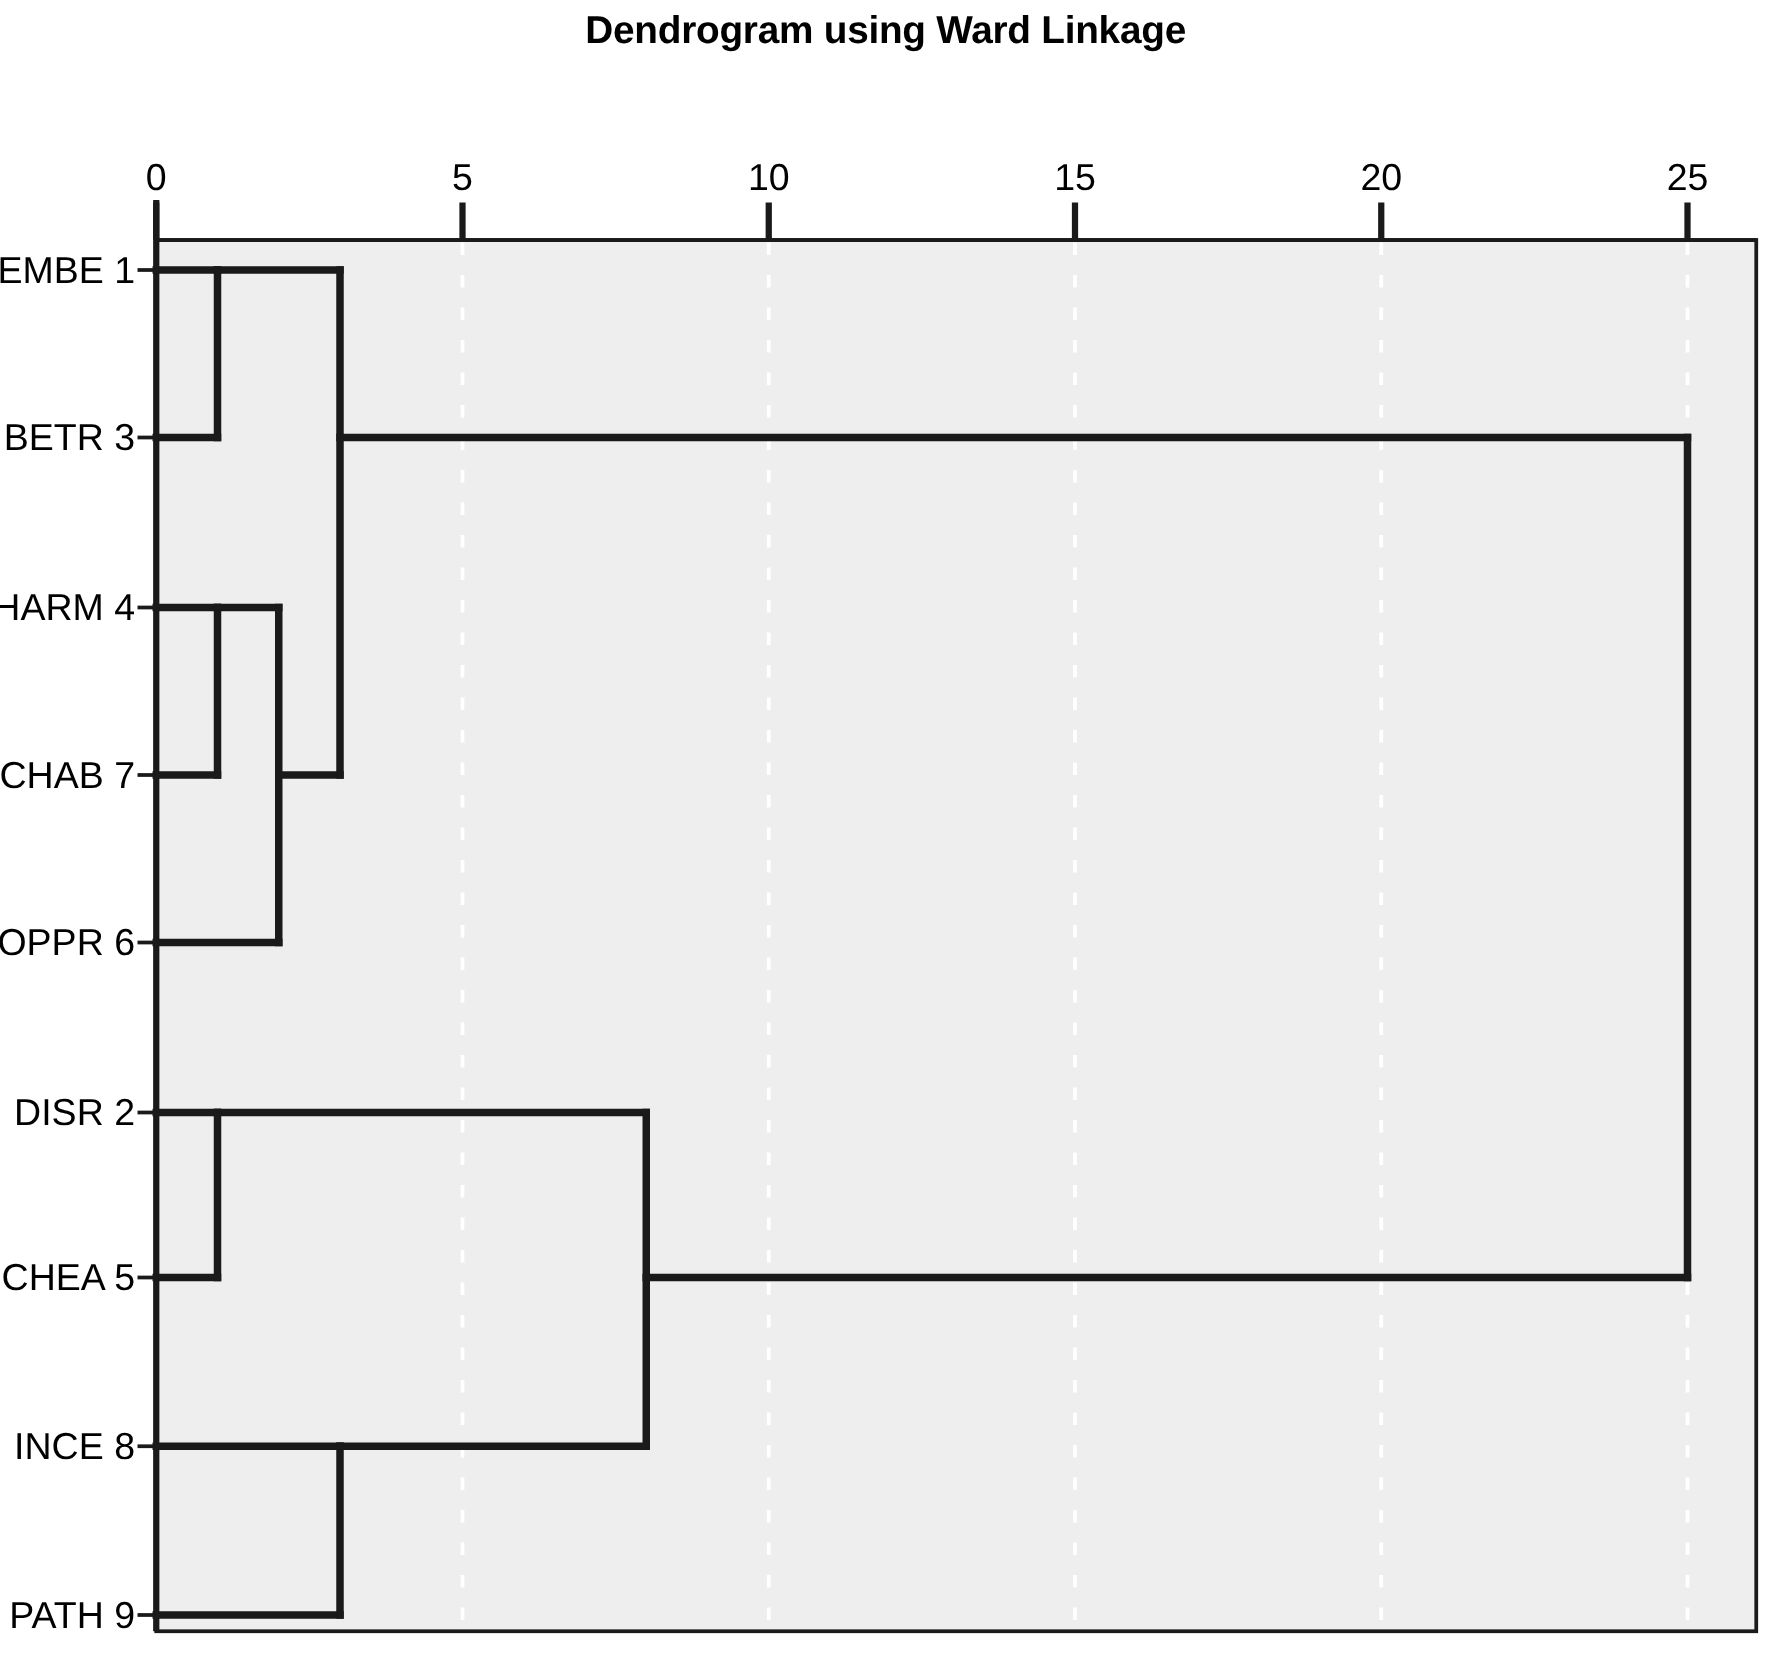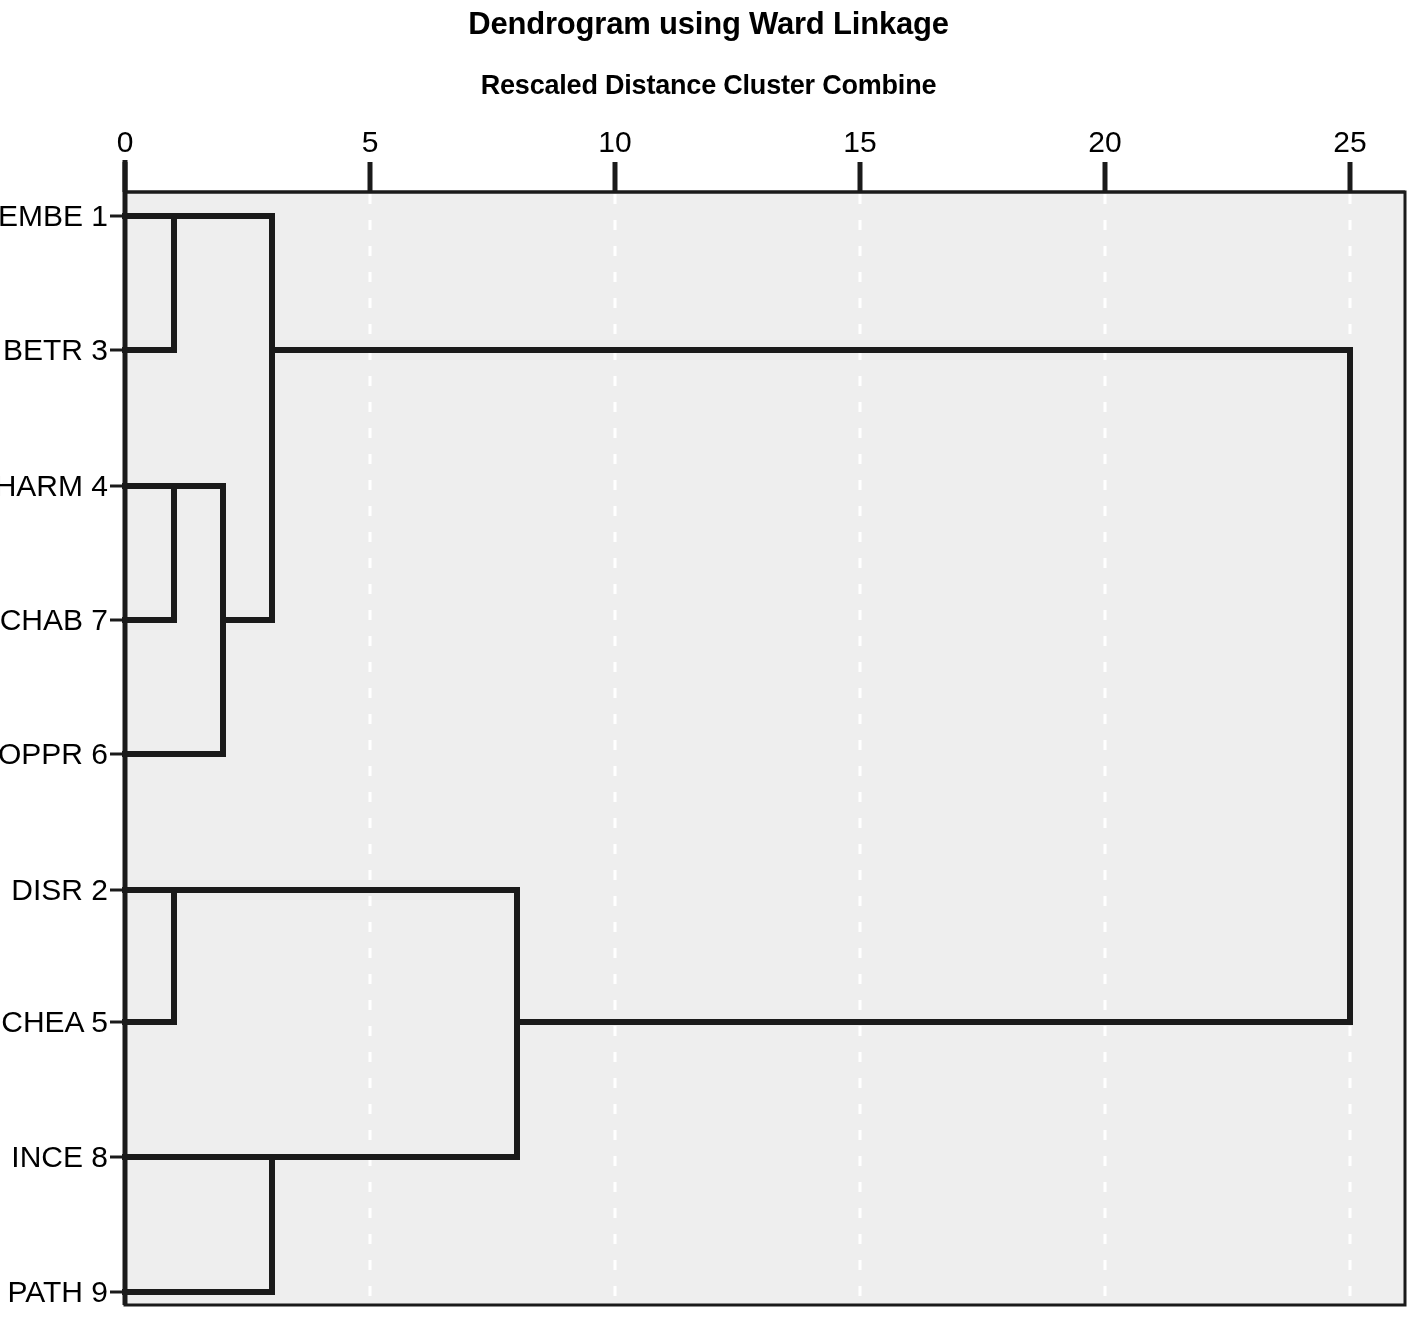--- a/index.html
+++ b/index.html
@@ -58,21 +58,20 @@
     font-size: 30px;
     fill: #000000;
   }
 </style>
 </head>
 <body>
 
 <div id="page">
 
   <div class="title-main">Dendrogram using Ward Linkage</div>
-  <div class="title-sub">Rescaled Distance Cluster Combine</div>
 
   <svg id="chart-svg" viewBox="0 0 1417 1324" preserveAspectRatio="none">
     <g>
       <rect id="plot-bg" x="125" y="192" width="1280" height="1113" fill="#eeeeee"></rect>
     </g>
     <g id="gridlines">
         <line x1="370" y1="194" x2="370" y2="1303" stroke="#ffffff" stroke-width="3" stroke-dasharray="10 16"></line>
         <line x1="615" y1="194" x2="615" y2="1303" stroke="#ffffff" stroke-width="3" stroke-dasharray="10 16"></line>
         <line x1="860" y1="194" x2="860" y2="1303" stroke="#ffffff" stroke-width="3" stroke-dasharray="10 16"></line>
         <line x1="1105" y1="194" x2="1105" y2="1303" stroke="#ffffff" stroke-width="3" stroke-dasharray="10 16"></line>

